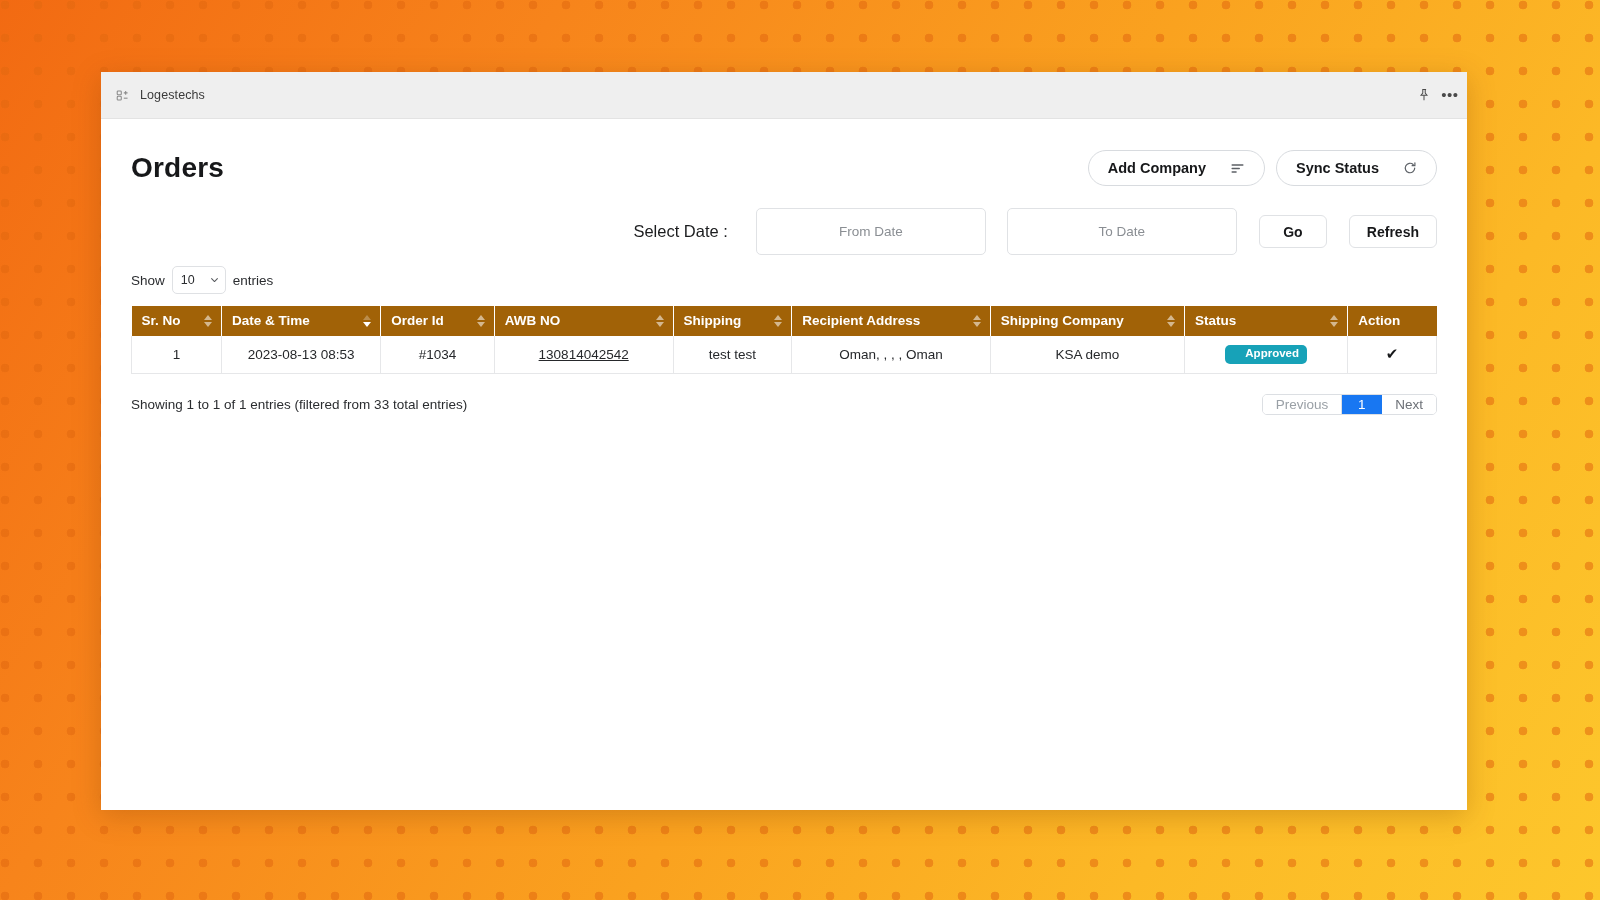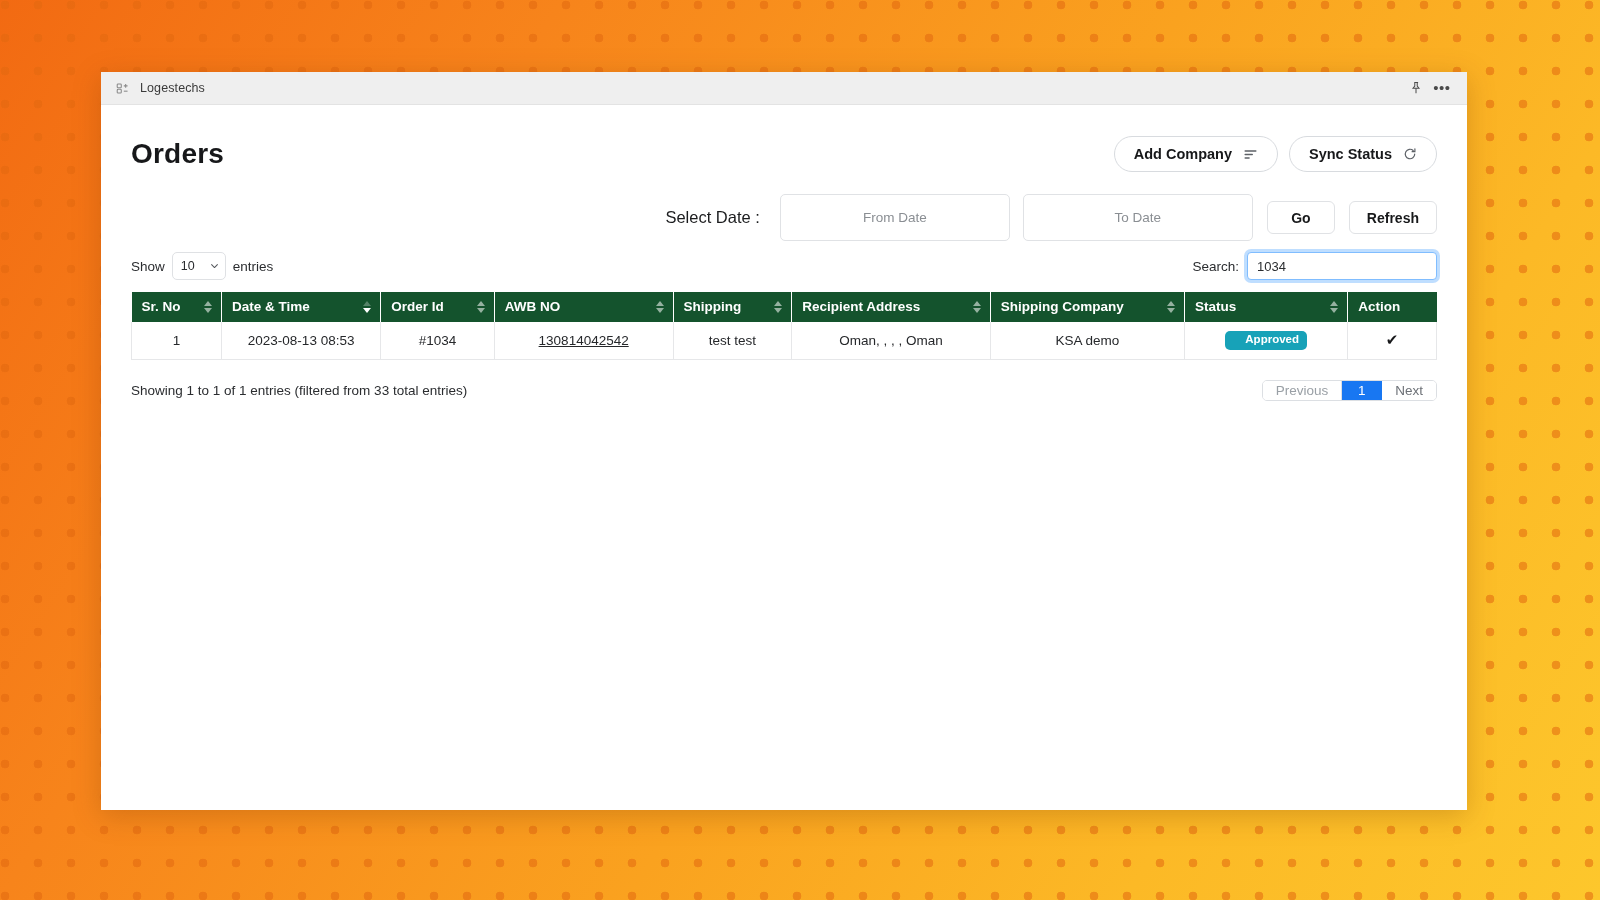--- a/index.html
+++ b/index.html
@@ -31,26 +31,26 @@
     height: 738px;
     background: #ffffff;
     box-shadow: 0 6px 26px rgba(120,55,0,0.26);
     display: flex;
     flex-direction: column;
     overflow: hidden;
   }
 
   
   #title-bar {
-    height: 33px;
+    height: 47px;
     background: #efefef;
     border-bottom: 1px solid #e3e3e3;
     display: flex;
     align-items: center;
-    padding: 0 12px 0 14px;
+    padding: 0 4px 0 14px;
     flex: 0 0 auto;
   }
   .tb-app-icon {
     width: 15px; height: 15px;
     margin-right: 10px;
     display: flex; align-items: center; justify-content: center;
     color: #8a8a8a;
   }
   .tb-title {
     font-size: 12.5px;
@@ -97,40 +97,40 @@
     display: flex;
     gap: 11px;
   }
   .pill-btn {
     height: 36px;
     border: 1px solid #d8dbdf;
     border-radius: 18px;
     background: #fff;
     display: flex;
     align-items: center;
-    gap: 11px;
+    gap: 24px;
     padding: 0 19px;
     font-size: 14.5px;
     font-weight: 700;
     color: #17181a;
     cursor: pointer;
     white-space: nowrap;
   }
   .pill-btn .pb-icon {
     display: flex;
     align-items: center;
     color: #5c6066;
   }
 
   
   #date-row {
     display: flex;
     align-items: center;
     justify-content: flex-end;
-    gap: 8px;
+    gap: 16px;
     margin-top: 20px;
     height: 33px;
   }
   #select-date-label {
     font-size: 16.5px;
     color: #1b1c1e;
     margin-right: 12px;
   }
   .date-input {
     width: 230px;
@@ -225,21 +225,21 @@
   }
 
   
   #orders-table {
     width: 100%;
     border-collapse: collapse;
     margin-top: 11px;
     table-layout: fixed;
   }
   #orders-table th {
-    background: #14532d;
+    background: #a16207;
     color: #ffffff;
     font-size: 13.5px;
     font-weight: 700;
     text-align: left;
     padding: 7px 10px 8px 10px;
     border-right: 1px solid #ffffff;
     position: relative;
     white-space: nowrap;
     cursor: pointer;
     height: 29px;
@@ -409,24 +409,20 @@
             <select id="entries-select"><option value="10">10</option><option value="25">25</option><option value="50">50</option><option value="100">100</option></select>
             <span class="select-chevron">
               <svg width="11" height="11" viewBox="0 0 16 16" fill="none" stroke="currentColor" stroke-width="1.5" stroke-linecap="round" stroke-linejoin="round">
                 <path d="M3.8 6l4.2 4.2L12.2 6"></path>
               </svg>
             </span>
           </span>
           <span>entries</span>
         </div>
 
-        <div id="search-control">
-          <span>Search:</span>
-          <input id="search-input" type="text" placeholder="" value="1034" style="">
-        </div>
       </div>
 
       <table id="orders-table">
         <colgroup id="orders-colgroup">
             <col style="width: 6.9%;">
             <col style="width: 12.2%;">
             <col style="width: 8.7%;">
             <col style="width: 13.7%;">
             <col style="width: 9.1%;">
             <col style="width: 15.2%;">

